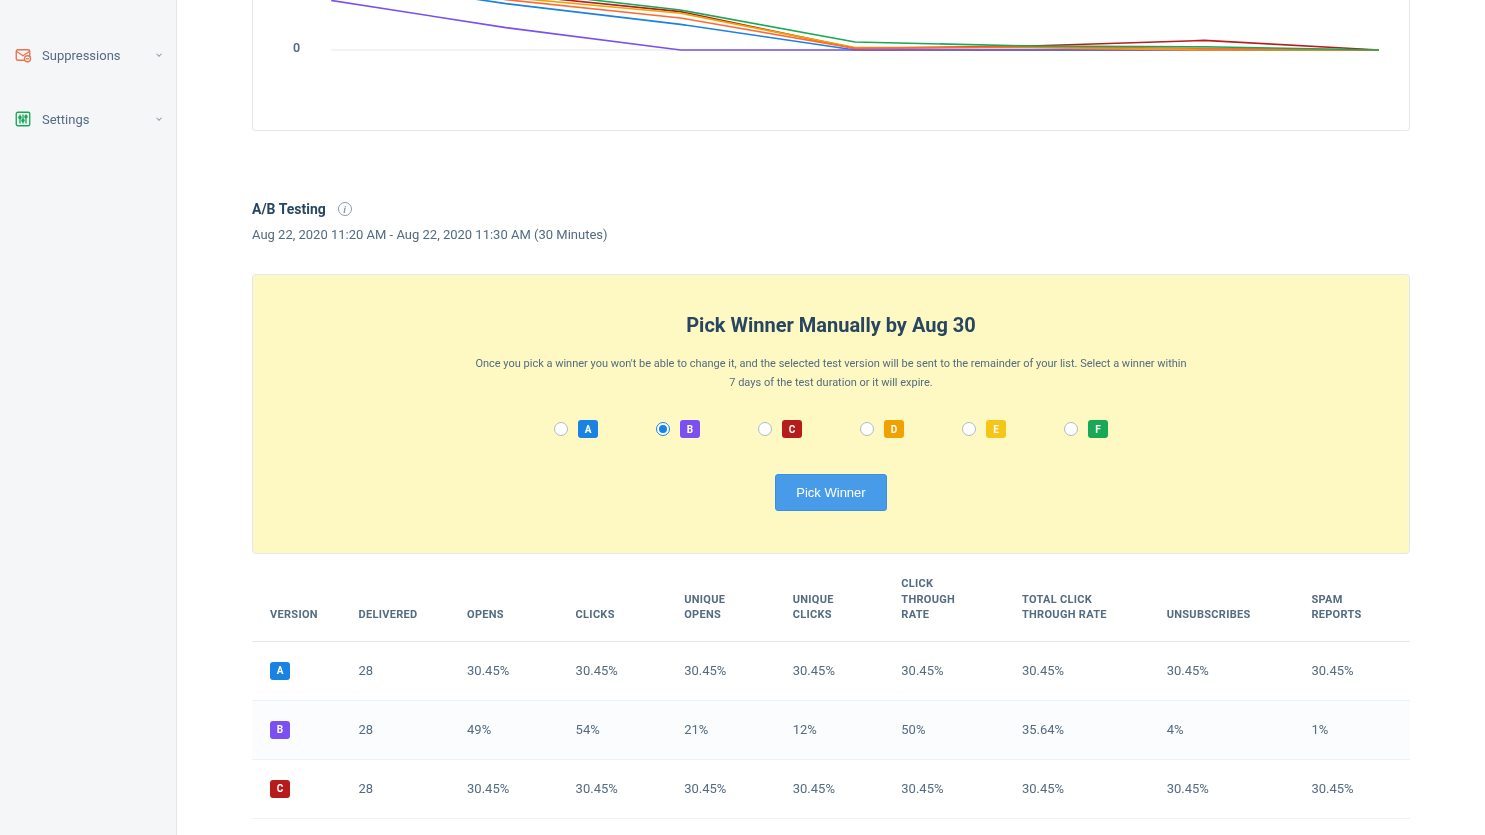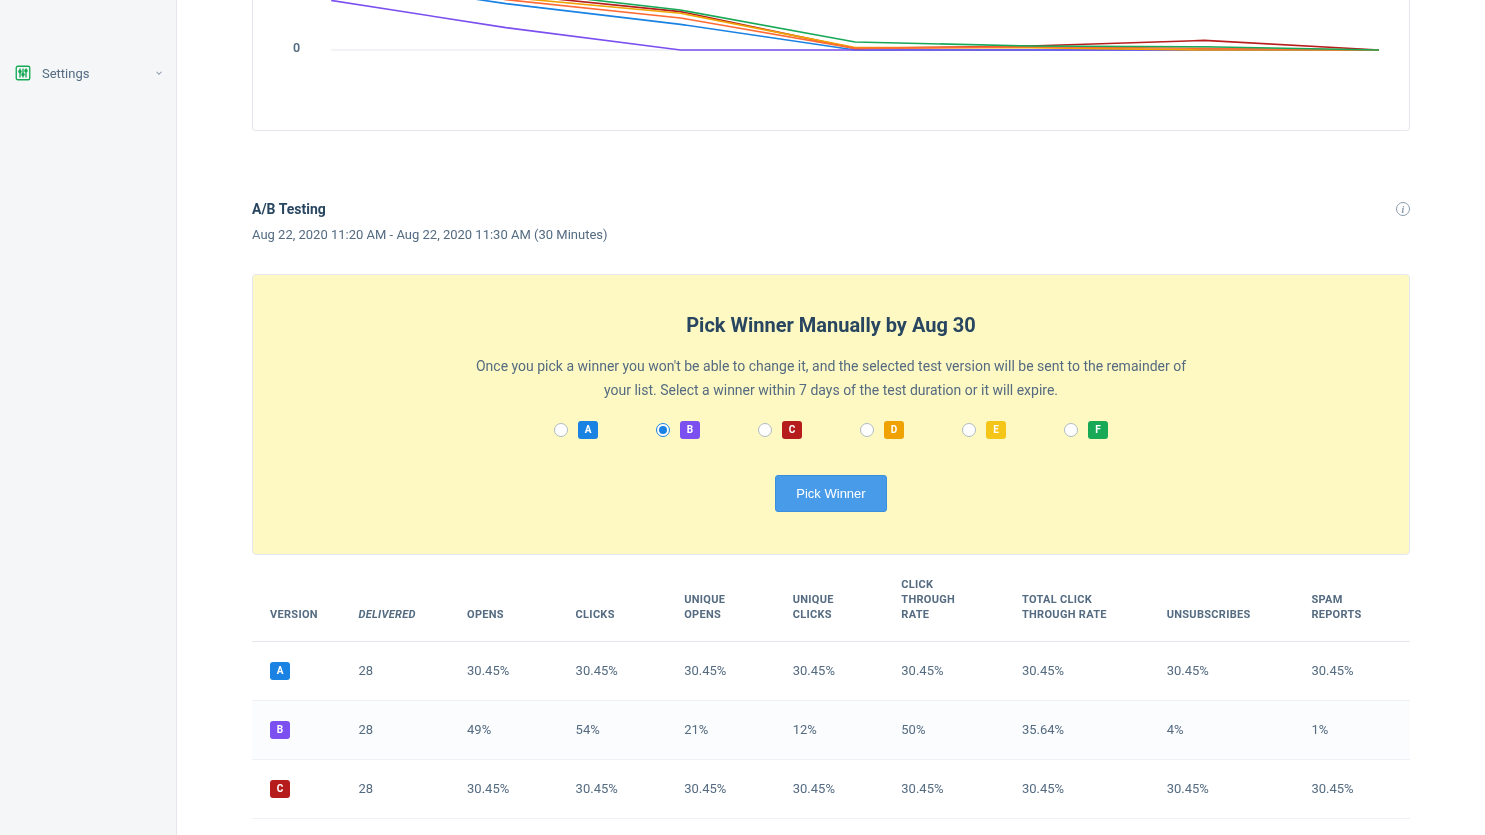--- a/index.html
+++ b/index.html
@@ -86,22 +86,21 @@
       font-size: 12.5px;
       color: #546b81;
       font-weight: 600;
     }
     .section-header {
       margin: 70px 75px 0 75px;
     }
     .section-title-row {
       display: flex;
       align-items: center;
-      gap: 20px;
-      justify-content: space-between;
+      gap: 12px;
     }
     .section-title {
       font-size: 14px;
       font-weight: 700;
       color: #294661;
     }
     .info-icon {
       width: 14px;
       height: 14px;
       border: 1px solid #8a9aac;
@@ -129,23 +128,23 @@
       text-align: center;
     }
     .winner-title {
       font-size: 20px;
       font-weight: 700;
       color: #294661;
       margin-bottom: 18px;
     }
     .winner-desc {
       color: #546b81;
-      font-size: 14px;
+      font-size: 11px;
       max-width: 720px;
-      margin: 0 auto 18px auto;
+      margin: 0 auto 28px auto;
       line-height: 1.7;
     }
     .radio-row {
       display: flex;
       justify-content: center;
       gap: 58px;
       margin-bottom: 36px;
     }
     .radio-option {
       display: flex;
@@ -226,20 +225,36 @@
       padding-left: 18px;
     }
     tbody tr:nth-child(even) {
       background: #fbfcfd;
     }
   </style>
 </head>
 <body>
 
 <div class="sidebar">
+  <div class="sidebar-item">
+    <span class="icon">
+      <svg width="18" height="18" viewBox="0 0 24 24" fill="none" stroke="#e8734f" stroke-width="1.8">
+        <rect x="3" y="5" width="18" height="14" rx="2"></rect>
+        <path d="M3 7l9 6 9-6"></path>
+        <circle cx="18" cy="17" r="4" fill="#fff"></circle>
+        <path d="M16 17l4 0" stroke="#e8734f"></path>
+      </svg>
+    </span>
+    <span>Suppressions</span>
+    <span class="chevron">
+      <svg width="10" height="10" viewBox="0 0 24 24" fill="none" stroke="#8a9aac" stroke-width="2.5">
+          <path d="M6 9l6 6 6-6"></path>
+        </svg>
+    </span>
+  </div>
   <div class="sidebar-item" style="margin-top:18px;">
     <span class="icon">
       <svg width="18" height="18" viewBox="0 0 24 24" fill="none" stroke="#18a957" stroke-width="1.8">
         <rect x="3" y="3" width="18" height="18" rx="2"></rect>
         <path d="M8 6v12M12 6v12M16 6v12"></path>
         <circle cx="8" cy="10" r="1.5" fill="#18a957"></circle>
         <circle cx="12" cy="14" r="1.5" fill="#18a957"></circle>
         <circle cx="16" cy="9" r="1.5" fill="#18a957"></circle>
       </svg>
     </span>
@@ -304,21 +319,21 @@
         </div>
       </div>
     <button class="btn-primary">Pick Winner</button>
   </div>
 
   <div class="table-wrap">
     <table>
       <thead>
           <tr id="thead-row">
             <th style="width: 8%;">VERSION</th>
-            <th style="width: 9%; font-style: italic;">DELIVERED</th>
+            <th style="width: 9%;">DELIVERED</th>
             <th style="width: 9%;">OPENS</th>
             <th style="width: 9%;">CLICKS</th>
             <th style="width: 9%;">UNIQUE<br>OPENS</th>
             <th style="width: 9%;">UNIQUE<br>CLICKS</th>
             <th style="width: 10%;">CLICK<br>THROUGH<br>RATE</th>
             <th style="width: 12%;">TOTAL CLICK<br>THROUGH RATE</th>
             <th style="width: 12%;">UNSUBSCRIBES</th>
             <th style="width: 9%;">SPAM<br>REPORTS</th>
           </tr>
         </thead>

